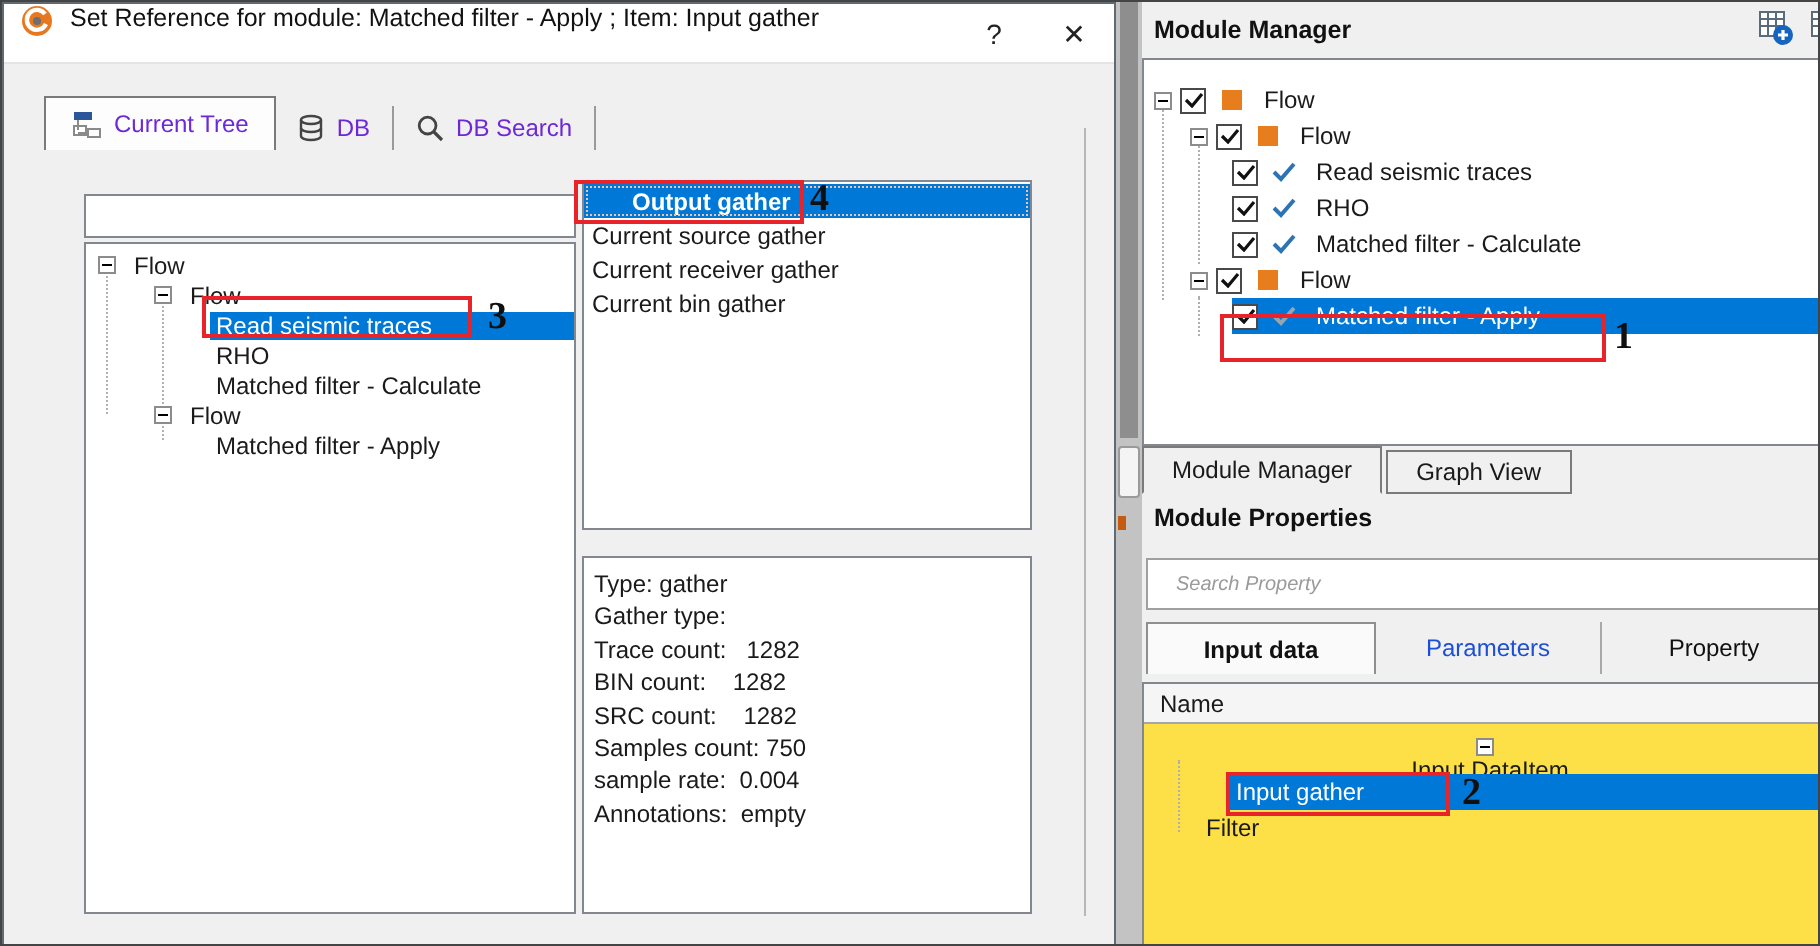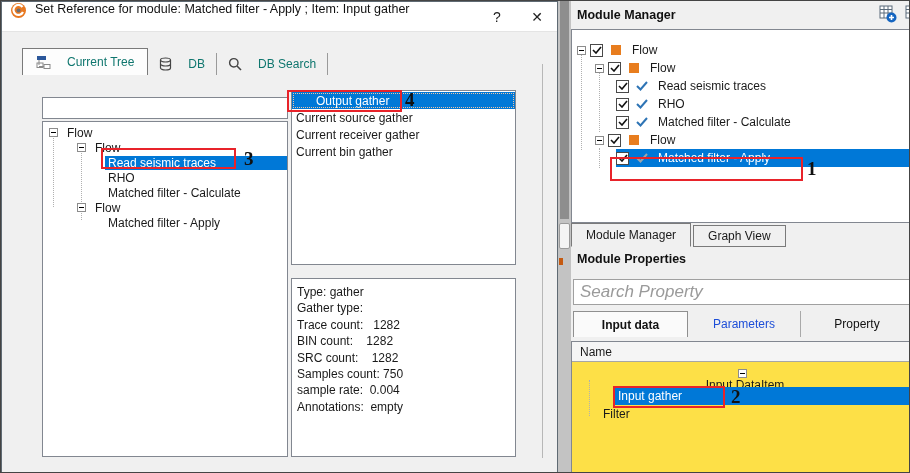--- a/index.html
+++ b/index.html
@@ -11,22 +11,22 @@
   .dialog{position:absolute;left:0;top:0;width:557px;height:473px;background:#f0f0f0;
           border:1px solid #5f6a73;}
   .titlebar{position:absolute;left:0;top:0;right:0;height:30px;background:#fff;
             display:flex;padding-left:8px;border-bottom:1px solid #e4e4e4;}
   .app-icon{width:17px;height:17px;margin-right:8px;flex:none;}
   .title-text{flex:1;font-size:12.5px;color:#111;white-space:nowrap;overflow:hidden;}
   .tb-btn{width:40px;height:30px;display:flex;align-items:center;justify-content:center;
           font-size:14px;color:#222;cursor:default;}
   
   .tabbar{position:absolute;left:20px;top:46px;height:27px;display:flex;align-items:flex-end;}
-  .dtab{display:flex;align-items:center;gap:16px;padding:0 11px;height:22px;
-        border-right:1px solid #9a9a9a;color:#0f766e;}
+  .dtab{display:flex;align-items:center;gap:6px;padding:0 11px;height:22px;
+        border-right:1px solid #9a9a9a;color:#6d28d9;}
   .dtab.active{height:27px;background:#fdfdfd;border:1px solid #7a7a7a;border-bottom:none;
                padding:0 13px;}
   .dtab svg{flex:none;}
   .tabpage-edge{position:absolute;left:540px;top:62px;height:394px;border-left:1px solid #b7b7b7;}
   
   .filter-box{position:absolute;left:40px;top:95px;width:246px;height:22px;background:#fff;
               border:1px solid #828790;outline:none;font-family:inherit;font-size:12px;padding:0 4px;}
   .tree-panel{position:absolute;left:40px;top:119px;width:246px;height:336px;background:#fff;
               border:1px solid #828790;padding-top:3px;overflow:hidden;}
   .dt-row{height:15px;display:flex;align-items:center;white-space:nowrap;}
@@ -36,21 +36,21 @@
   .exp{width:9px;height:9px;border:1px solid #8c8c8c;background:#fff;position:relative;
        margin-right:6px;flex:none;}
   .exp::after{content:"";position:absolute;left:1px;right:1px;top:3px;border-top:1px solid #000;}
   .dt-row .lbl{padding:0 3px;}
   .dt-row.sel .lbl{flex:1;background:#0078d7;color:#fff;}
   .guide{position:absolute;border-left:1px dotted #b0b0b0;width:0;}
   
   .list-panel{position:absolute;left:289px;top:88px;width:225px;height:175px;background:#fff;
               border:1px solid #828790;padding-top:1px;overflow:hidden;}
   .li-row{height:17px;display:flex;align-items:center;padding-left:4px;}
-  .li-row.sel{background:#0078d7;color:#fff;font-weight:normal;outline:1px dotted #f0c4a0;outline-offset:-2px;padding-left:24px;}
+  .li-row.sel{background:#0078d7;color:#fff;font-weight:bold;outline:1px dotted #f0c4a0;outline-offset:-2px;padding-left:24px;}
   
   .props-panel{position:absolute;left:289px;top:276px;width:225px;height:179px;background:#fff;
                border:1px solid #828790;padding:5px 0 0 5px;overflow:hidden;}
   .prop-line{white-space:pre;line-height:16.4px;}
   
   .v-scroll{position:absolute;left:557px;top:0;width:13px;height:473px;background:#c3c3c3;}
   .v-scroll .upper{position:absolute;left:2px;top:0;width:9px;height:218px;background:#8e8e8e;}
   .v-scroll .thumb{position:absolute;left:1px;top:222px;width:11px;height:26px;background:#f4f4f4;
                    border:1px solid #9a9a9a;border-radius:2px;}
   .v-scroll .tick{position:absolute;left:1px;top:257px;width:4px;height:7px;background:#c55a11;}
@@ -81,21 +81,21 @@
   .mm-row.sel .lbl{color:#fff;}
   .mm-row .lbl{padding:0 3px;}
   
   .mm-tabs{position:absolute;left:0;top:222px;height:24px;display:flex;align-items:flex-end;}
   .mtab{height:22px;display:flex;align-items:center;justify-content:center;padding:0 14px;
         border:1px solid #7a7a7a;background:#f0f0f0;margin-right:2px;}
   .mtab.active{height:24px;background:#f0f0f0;border-bottom-color:#f0f0f0;}
   
   .mp-title{position:absolute;left:6px;top:251px;font-weight:bold;font-size:12.5px;color:#111;}
   .mp-search{position:absolute;left:2px;top:278px;width:338px;height:26px;background:#fff;
-             border:1px solid #a0a0a0;font-family:inherit;font-size:17px;padding:0 6px;outline:none;}
+             border:1px solid #a0a0a0;font-family:inherit;font-size:10px;padding:0 14px;outline:none;}
   .mp-search::placeholder{font-style:italic;color:#9a9a9a;}
   .mp-tabs{position:absolute;left:2px;top:310px;right:0;height:26px;display:flex;}
   .ptab{display:flex;align-items:center;justify-content:center;border-right:1px solid #a9a9a9;
         color:#111;}
   .ptab.t0{width:115px;background:#fafafa;border:1px solid #8f8f8f;border-bottom:none;font-weight:bold;}
   .ptab.t1{width:113px;color:#1d4ed8;}
   .ptab.t2{width:112px;border-right:none;}
   
   .name-panel{position:absolute;left:0;top:340px;width:340px;height:133px;background:#fde047;
               border:1px solid #828790;border-right:none;overflow:hidden;}

